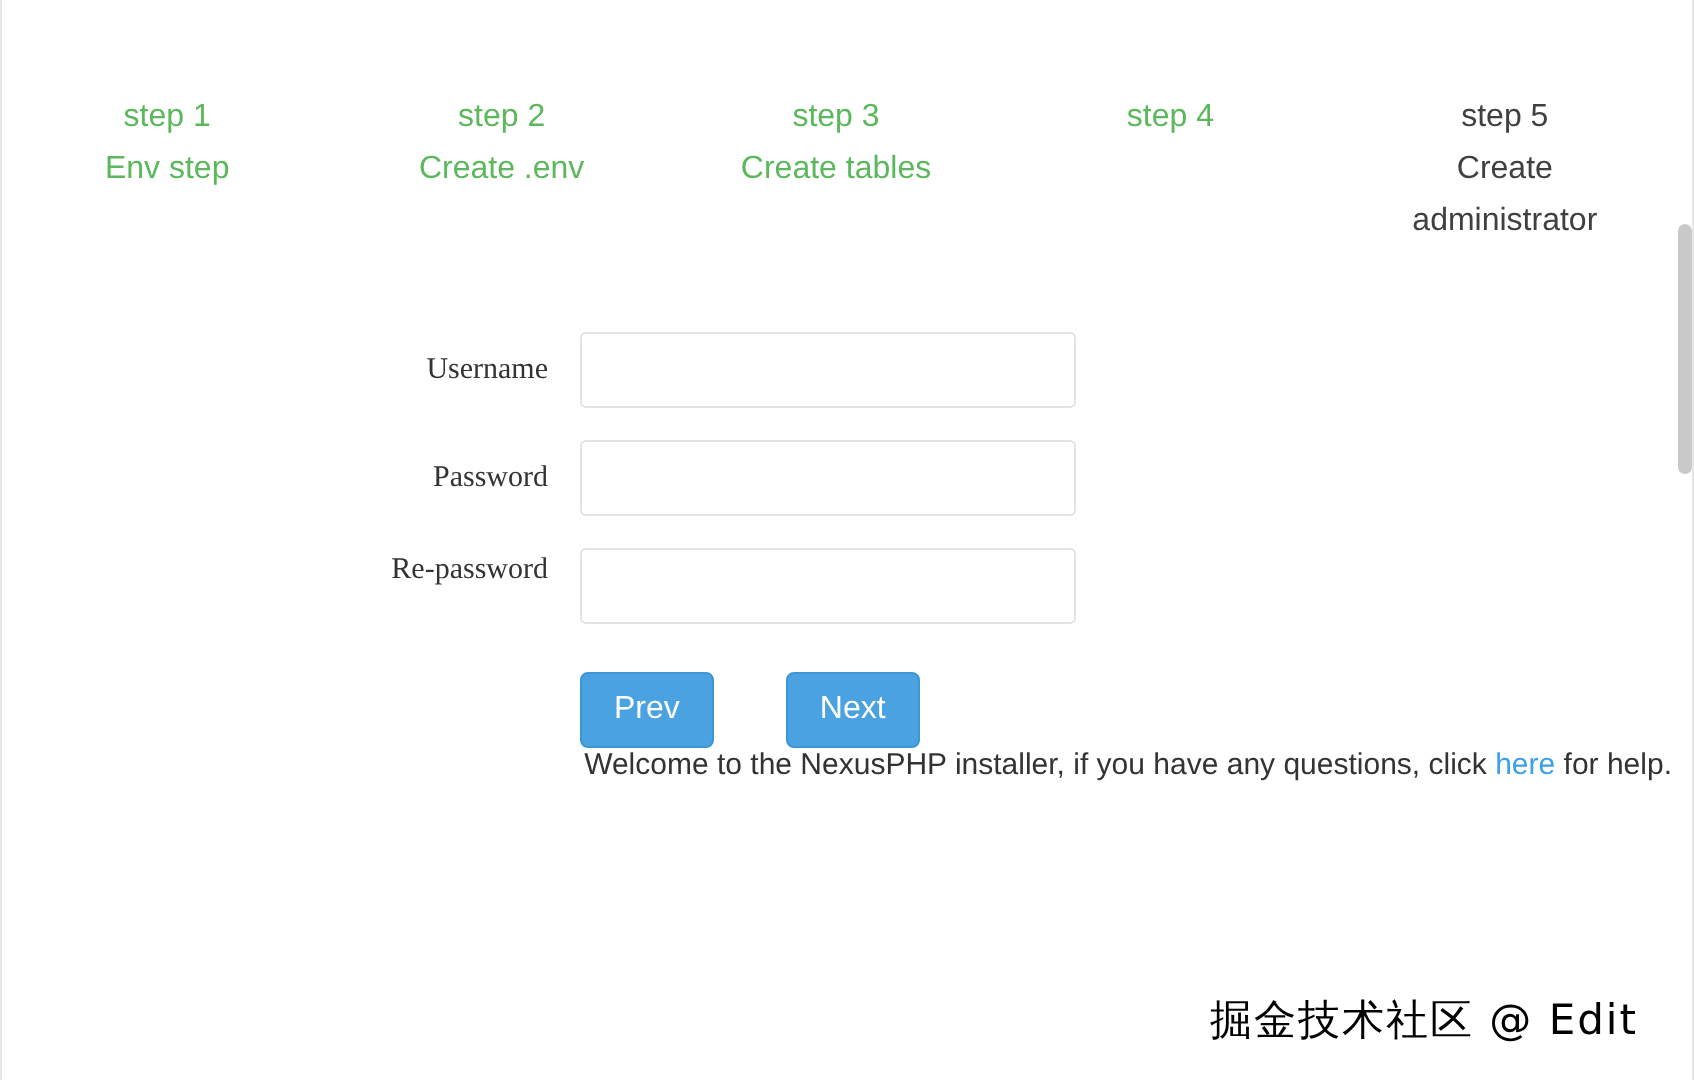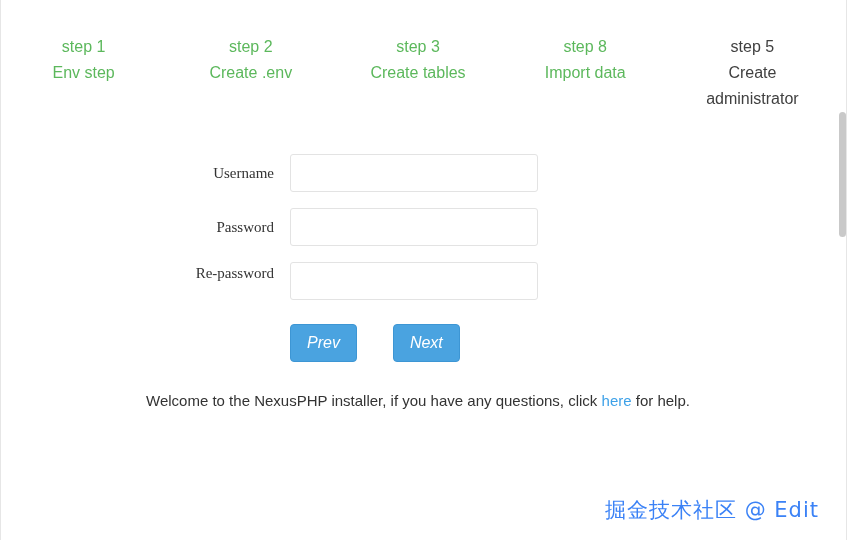--- a/index.html
+++ b/index.html
@@ -43,20 +43,21 @@
     width: 100%;
     padding-top: 34px;
     box-sizing: border-box;
   }
   .step {
     flex: 1 1 0;
     text-align: center;
     font-size: 16px;
     line-height: 26px;
     color: #5cb85c;
+    margin-top: 12px;
   }
   .step.active {
     color: #404040;
   }
   .step .step-num {
     display: block;
   }
   .step .step-label {
     display: block;
     padding: 0 18px;
@@ -110,45 +111,43 @@
     background: #4aa3e0;
     border: 1px solid #3d96d4;
     color: #ffffff;
     font-size: 16px;
     font-family: "Liberation Sans", sans-serif;
     padding: 9px 16px;
     border-radius: 4px;
     line-height: 18px;
     cursor: pointer;
     min-width: 56px;
-    font-style: italic;
   }
   .btn + .btn {
     margin-left: 36px;
   }
 
   
   .footer {
-    margin-top: 30px;
-    text-align: center;
+    text-align: right;
     font-size: 15px;
     color: #333333;
   }
   .footer a {
     color: #3da1e8;
     text-decoration: none;
   }
 
   
   .watermark {
     position: absolute;
     right: 28px;
     bottom: 16px;
     font-size: 21px;
-    color: #3b82f6;
+    color: #000000;
     letter-spacing: 1px;
     font-family: "DejaVu Sans", sans-serif;
   }
 
   
   .scroll-track {
     position: absolute;
     top: 0;
     right: 0;
     width: 10px;
@@ -177,22 +176,21 @@
     </div>
     <div class="step">
       <span class="step-num">step 2</span>
       <span class="step-label">Create .env</span>
     </div>
     <div class="step">
       <span class="step-num">step 3</span>
       <span class="step-label">Create tables</span>
     </div>
     <div class="step">
-      <span class="step-num">step 8</span>
-      <span class="step-label">Import data</span>
+      <span class="step-num">step 4</span>
     </div>
     <div class="step active">
       <span class="step-num">step 5</span>
       <span class="step-label">Create administrator</span>
     </div>
   </div>
 
   <div class="form">
 
     <div class="form-row">

